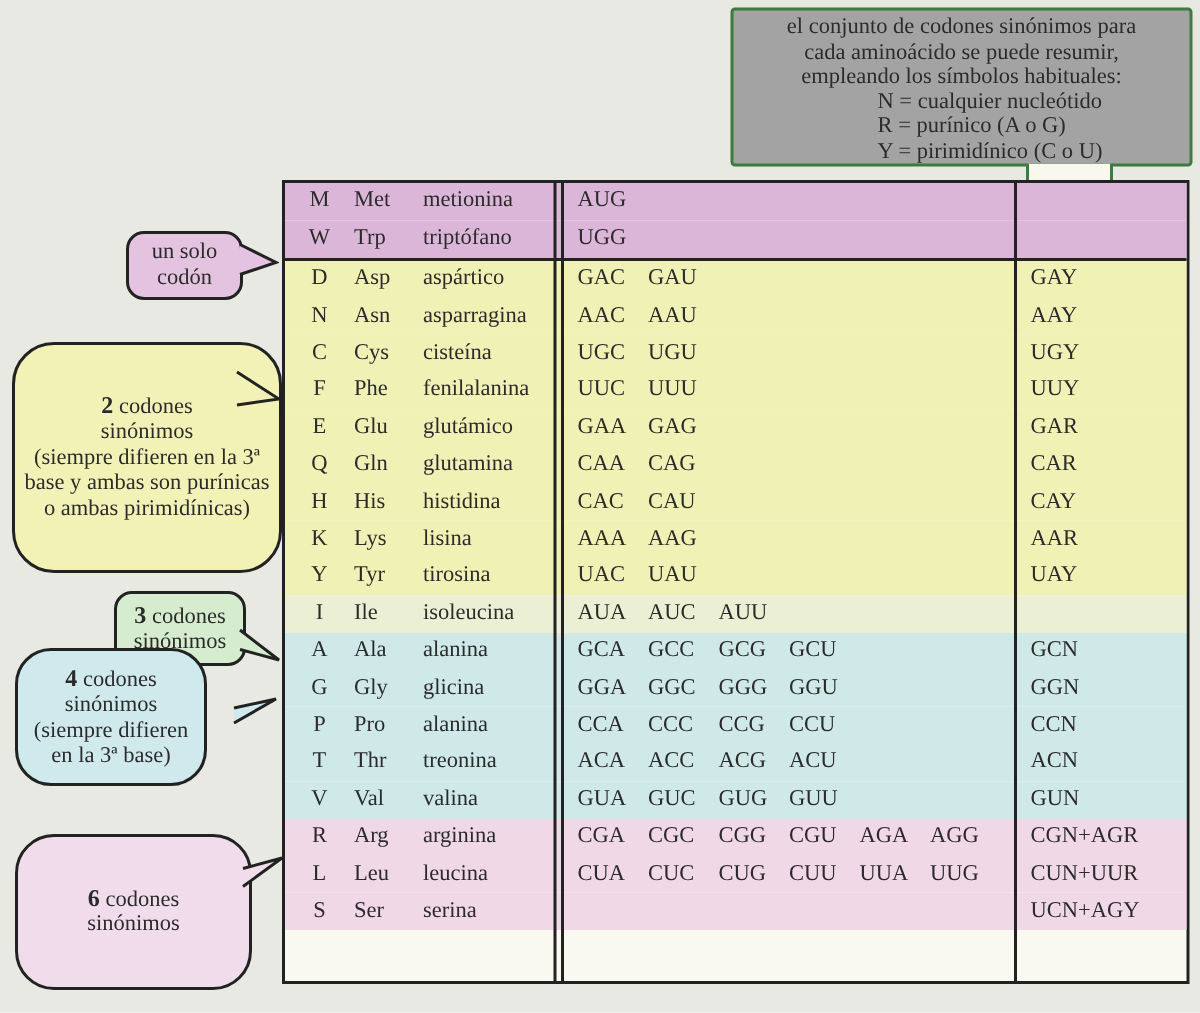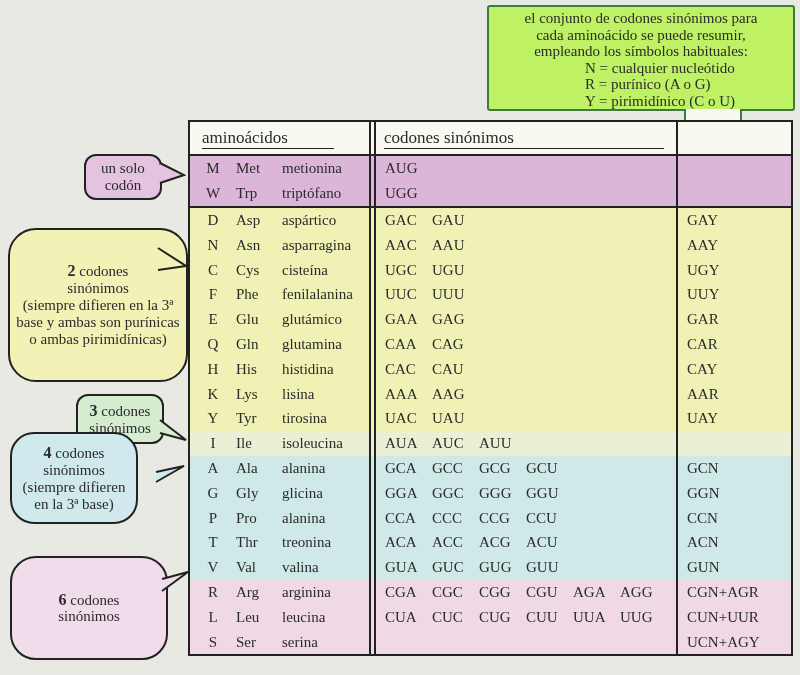--- a/index.html
+++ b/index.html
@@ -51,41 +51,37 @@
   #t-two    { left:156px; top:246px; }
   #t-three  { left:158px; top:418px; }
   #t-four   { left:154px; top:462px; }
   #t-six    { left:160px; top:567px; }
 </style>
 </head>
 <body>
 
 <div id="page" style="background: rgb(233, 233, 227);">
 
-  <div id="legend" style="background: #bef264; border-color: rgb(62, 123, 64);">
+  <div id="legend" style="background: #a3a3a3; border-color: rgb(62, 123, 64);">
     <div>
         <div>el conjunto de codones sinónimos para</div>
         <div>cada aminoácido se puede resumir,</div>
         <div>empleando los símbolos habituales:</div>
       </div>
     <div class="sym-block">
         <div>N = cualquier nucleótido</div>
         <div>R = purínico (A o G)</div>
         <div>Y = pirimidínico (C o U)</div>
       </div>
   </div>
   <svg id="legend-tail" class="tail" width="58" height="44">
     <path d="M1,0 L1,12 L29,42 L57,12 L57,0" stroke-width="2" style="fill: rgb(249, 248, 238); stroke: rgb(62, 123, 64);"></path>
   </svg>
 
   <div id="tablebox" style="background: rgb(250, 249, 241);">
-    <div id="thead">
-      <span class="h-amino">aminoácidos</span>
-      <span class="h-codons">codones sinónimos</span>
-    </div>
     <div id="trows">
         <div class="trow" style="background: rgb(220, 182, 216);">
           <span class="c-letter">M</span>
           <span class="c-abbr">Met</span>
           <span class="c-name">metionina</span>
           <span class="c-codons"><span class="codon">AUG</span></span>
           <span class="c-summary"></span>
         </div>
         <div class="trow" style="background: rgb(220, 182, 216); border-bottom: 2px solid rgb(34, 34, 34);">
           <span class="c-letter">W</span>

